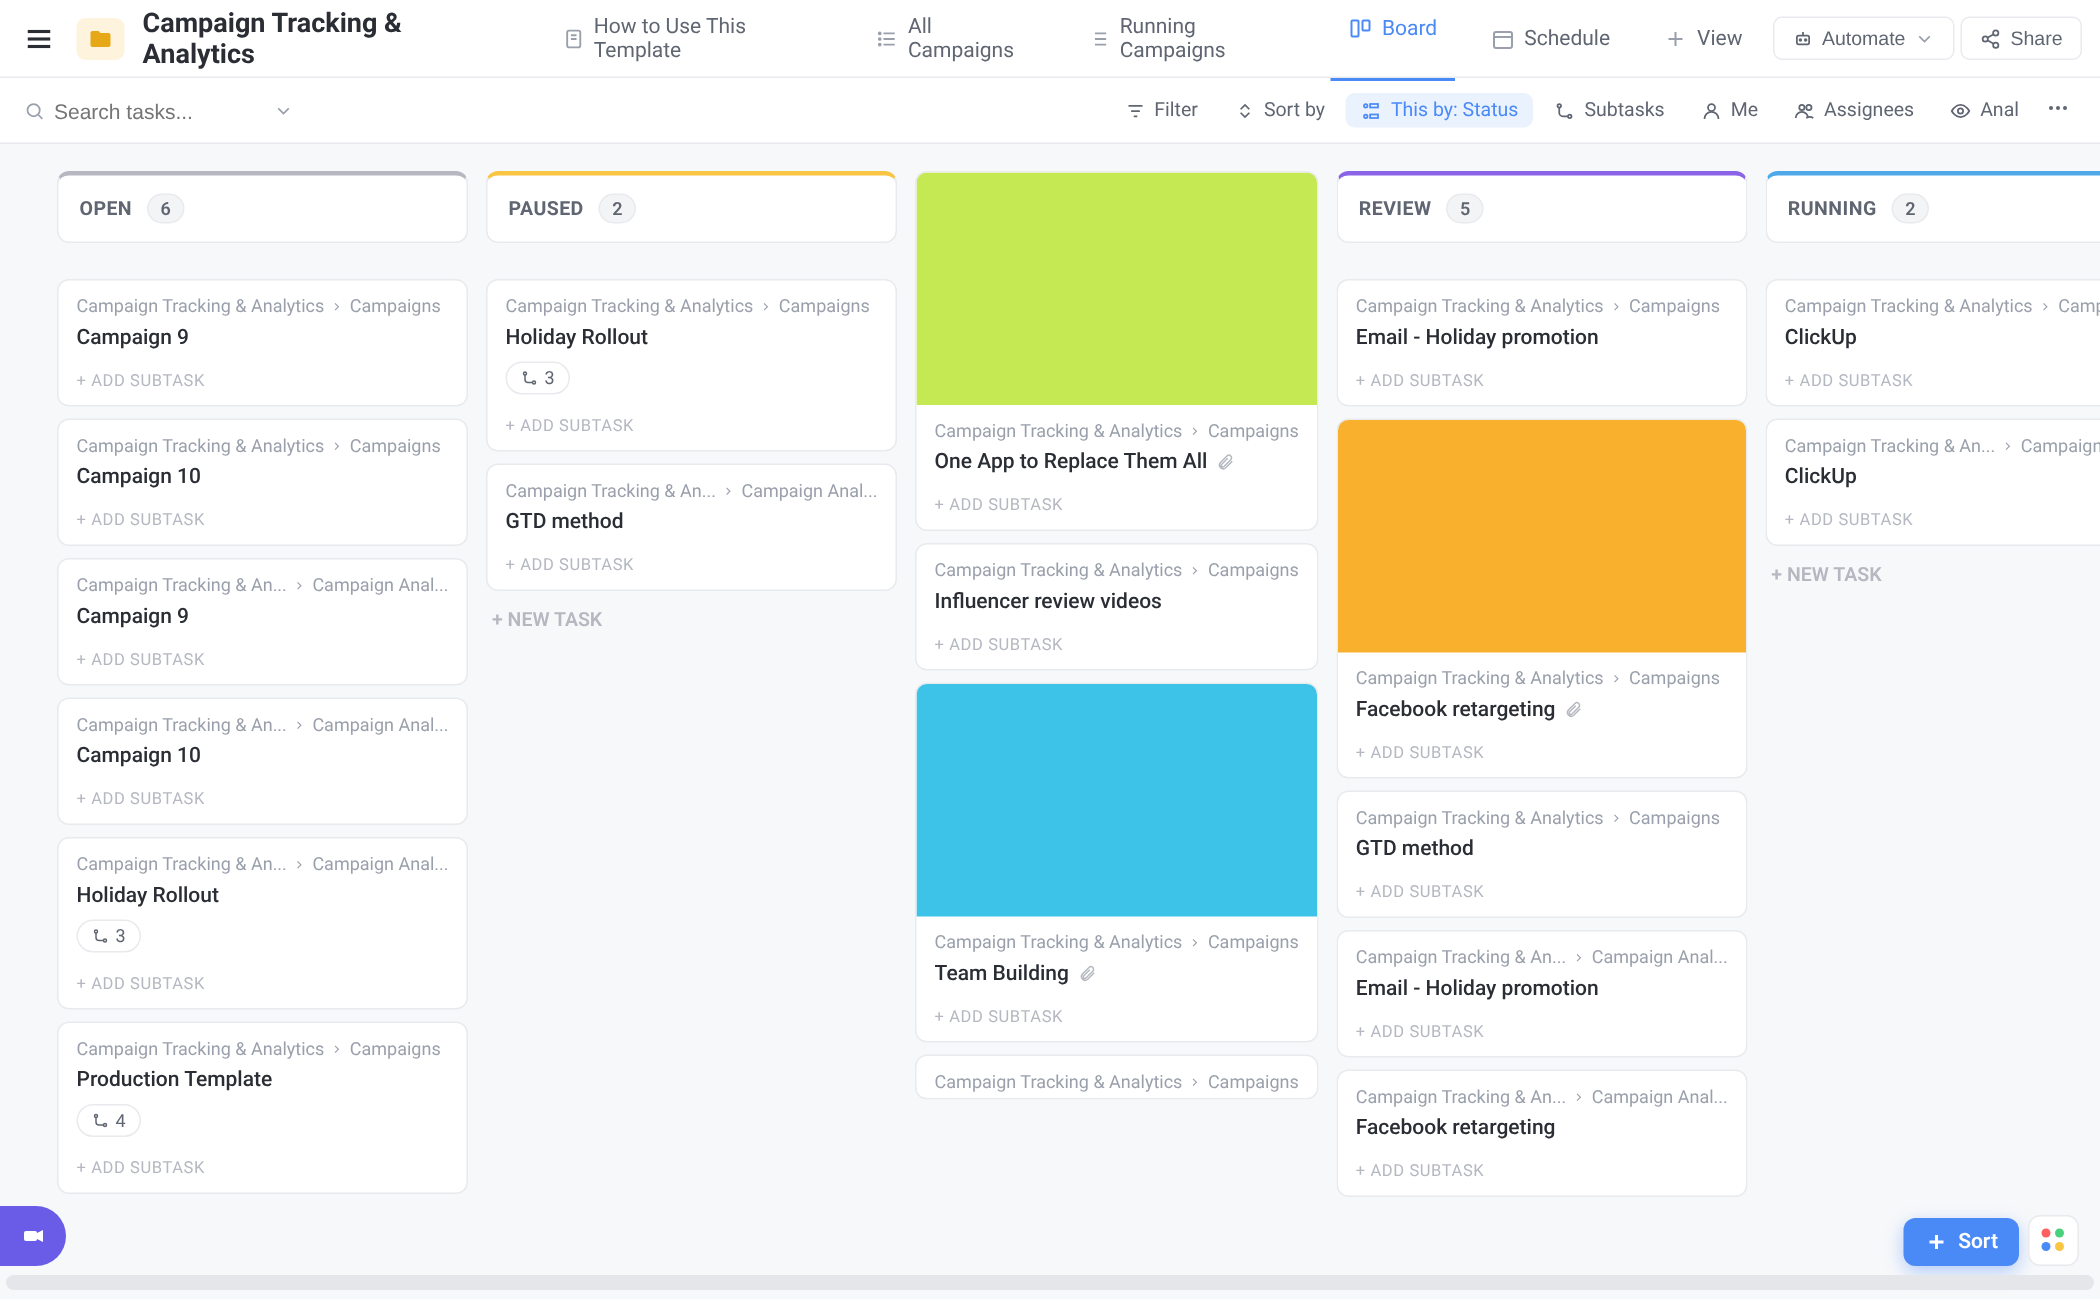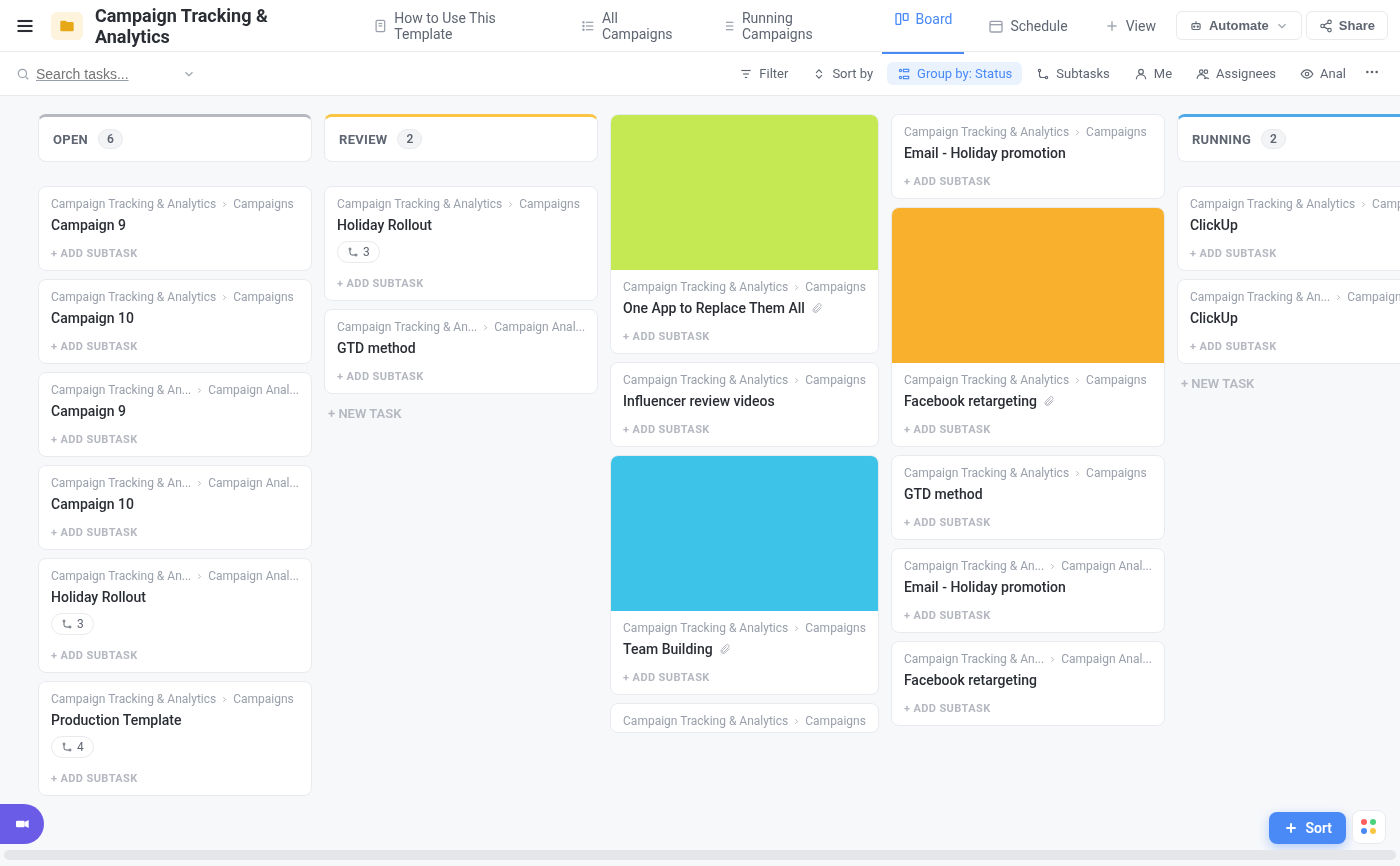--- a/index.html
+++ b/index.html
@@ -9,24 +9,24 @@
 .hamburger svg { width: 20px; height: 20px; }
 .folder-badge { background: #fef3dc; border-radius: 6px; padding: 6px 8px; display: flex; align-items: center; margin: 0 8px; }
 .folder-badge svg { width: 16px; height: 16px; }
 .workspace-title { font-size: 18px; font-weight: 700; color: #2a2e34; margin-right: 20px; }
 .nav-tabs { display: flex; align-items: center; gap: 12px; }
 .nav-tab { display: flex; align-items: center; gap: 6px; padding: 6px 12px; font-size: 14px; color: #5f6672; cursor: pointer; border-radius: 4px; }
 .nav-tab.active { color: #4a8af7; }
 .nav-tab.active-underline { border-bottom: 2px solid #4a8af7; padding-bottom: 25px; padding-top: 14px; border-radius: 0; }
 .nav-tab svg { width: 16px; height: 16px; }
 .spacer { flex: 1; }
-.automate-btn, .share-btn { display: flex; align-items: center; gap: 6px; border: 1px solid #e8eaed; border-radius: 6px; padding: 6px 12px; font-size: 13px; color: #5f6672; cursor: pointer; background: #fff; font-weight: bold; }
+.automate-btn, .share-btn { display: flex; align-items: center; gap: 6px; border: 1px solid #e8eaed; border-radius: 6px; padding: 6px 12px; font-size: 13px; color: #5f6672; cursor: pointer; background: #fff; }
 .automate-btn svg, .share-btn svg { width: 14px; height: 14px; }
 .toolbar { display: flex; align-items: center; background: #fff; border-bottom: 1px solid #e8eaed; height: 44px; padding: 0 16px; gap: 4px; }
-.search-wrap { display: flex; align-items: center; gap: 6px; color: #9aa0ab; flex: 0 0 200px; text-decoration: underline; }
+.search-wrap { display: flex; align-items: center; gap: 6px; color: #9aa0ab; flex: 0 0 200px; }
 .search-wrap input { border: none; outline: none; font-size: 14px; color: #5f6672; width: 140px; }
 .search-wrap svg { width: 14px; height: 14px; }
 .chevron-down { width: 14px; height: 14px; color: #9aa0ab; cursor: pointer; }
 .tool-item { display: flex; align-items: center; gap: 6px; padding: 4px 10px; font-size: 13px; color: #5f6672; cursor: pointer; border-radius: 6px; }
 .tool-item.active { background: #eaf2fe; color: #4a8af7; }
 .tool-item svg { width: 14px; height: 14px; }
 .more-icon { padding: 4px; cursor: pointer; color: #5f6672; }
 .board { display: flex; gap: 12px; padding: 18px 18px 0 38px; overflow-x: auto; height: calc(100% - 96px - 18px); }
 .column { flex: 0 0 260px; display: flex; flex-direction: column; }
 .col-header { background: #fff; border: 1px solid #e8eaed; border-radius: 8px; padding: 12px 14px; display: flex; align-items: center; gap: 10px; border-top: 3px solid; margin-bottom: 24px; }
@@ -45,21 +45,21 @@
 .card-img.blue { background: #3ec3e8; }
 .card-body { padding: 10px 12px 4px; }
 .breadcrumb { font-size: 12px; color: #9aa0ab; display: flex; align-items: center; gap: 4px; white-space: nowrap; overflow: hidden; }
 .breadcrumb .trunc { overflow: hidden; text-overflow: ellipsis; }
 .breadcrumb svg { width: 9px; height: 9px; flex-shrink: 0; }
 .card-title { font-size: 14px; font-weight: 500; color: #2a2e34; margin-top: 6px; display: flex; align-items: center; gap: 6px; }
 .attach-icon { width: 12px; height: 12px; color: #b5b8c0; }
 .card-meta { margin-top: 8px; }
 .pill { display: inline-flex; align-items: center; gap: 4px; border: 1px solid #e8eaed; border-radius: 14px; padding: 3px 9px; font-size: 12px; color: #5f6672; }
 .pill svg { width: 12px; height: 12px; }
-.add-subtask { font-size: 11px; font-weight: 700; color: #b5b8c0; letter-spacing: 0.4px; padding: 10px 12px; cursor: pointer; }
+.add-subtask { font-size: 11px; font-weight: 400; color: #b5b8c0; letter-spacing: 0.4px; padding: 10px 12px; cursor: pointer; }
 .new-task { font-size: 13px; font-weight: 600; color: #b5b8c0; padding: 12px 4px; cursor: pointer; }
 .fab-task { position: absolute; bottom: 22px; right: 54px; background: #4a8af7; color: #fff; border-radius: 8px; padding: 8px 14px; font-size: 14px; font-weight: 600; display: flex; align-items: center; gap: 6px; cursor: pointer; box-shadow: 0 4px 12px rgba(74,138,247,0.4); }
 .fab-apps { position: absolute; bottom: 22px; right: 14px; background: #fff; border: 1px solid #e8eaed; border-radius: 8px; width: 34px; height: 34px; display: flex; align-items: center; justify-content: center; cursor: pointer; }
 .fab-video { position: absolute; bottom: 22px; left: 0; background: #6b5ce7; color: #fff; border-radius: 0 22px 22px 0; width: 44px; height: 40px; display: flex; align-items: center; justify-content: center; cursor: pointer; }
 .fab-video svg, .fab-task svg { width: 16px; height: 16px; }
 .hscroll { position: absolute; bottom: 6px; left: 4px; right: 4px; height: 10px; background: #e4e6ea; border-radius: 6px; }
 .apps-grid { width: 16px; height: 16px; display: grid; grid-template-columns: 1fr 1fr; gap: 2px; }
 .apps-grid span { width: 6px; height: 6px; border-radius: 50%; }
 </style>
 </head>
@@ -181,21 +181,21 @@
       </svg>
     <span>Sort by</span>
   </div>
   <div class="tool-item active">
     <svg viewBox="0 0 24 24" fill="none" stroke="#4a8af7" stroke-width="2">
         <circle cx="6" cy="6" r="2"></circle>
         <circle cx="6" cy="18" r="2"></circle>
         <rect x="11" y="4" width="9" height="4"></rect>
         <rect x="11" y="16" width="9" height="4"></rect>
       </svg>
-    <span>Group by: Status</span>
+    <span>This by: Status</span>
   </div>
   <div class="tool-item">
     <svg viewBox="0 0 24 24" fill="none" stroke="#5f6672" stroke-width="2">
         <circle cx="6" cy="6" r="2"></circle>
         <circle cx="18" cy="18" r="2"></circle>
         <path d="M6 8 v6 a4 4 0 0 0 4 4 h6"></path>
       </svg>
     <span>Subtasks</span>
   </div>
   <div class="tool-item">
@@ -328,21 +328,21 @@
                 </svg>
                 <span>4</span>
               </span></div>
           </div>
           <div class="add-subtask">+ ADD SUBTASK</div>
         </div>
       </div>
     </div>
     <div class="column">
       <div class="col-header concept">
-        <span class="col-title">REVIEW</span>
+        <span class="col-title">PAUSED</span>
         <span class="col-count">2</span>
       </div>
       <div class="cards">
         <div class="card">
           <div class="card-body">
             <div class="breadcrumb">
               <span class="trunc">Campaign Tracking &amp; Analytics</span>
               <svg viewBox="0 0 24 24" fill="none" stroke="#9aa0ab" stroke-width="2">
                 <polyline points="9 6 15 12 9 18"></polyline>
               </svg>
@@ -430,20 +430,24 @@
               <svg viewBox="0 0 24 24" fill="none" stroke="#9aa0ab" stroke-width="2">
                 <polyline points="9 6 15 12 9 18"></polyline>
               </svg>
               <span class="trunc">Campaigns</span>
             </div>
           </div>
         </div>
       </div>
     </div>
     <div class="column">
+      <div class="col-header review">
+        <span class="col-title">REVIEW</span>
+        <span class="col-count">5</span>
+      </div>
       <div class="cards">
         <div class="card">
           <div class="card-body">
             <div class="breadcrumb">
               <span class="trunc">Campaign Tracking &amp; Analytics</span>
               <svg viewBox="0 0 24 24" fill="none" stroke="#9aa0ab" stroke-width="2">
                 <polyline points="9 6 15 12 9 18"></polyline>
               </svg>
               <span class="trunc">Campaigns</span>
             </div>

